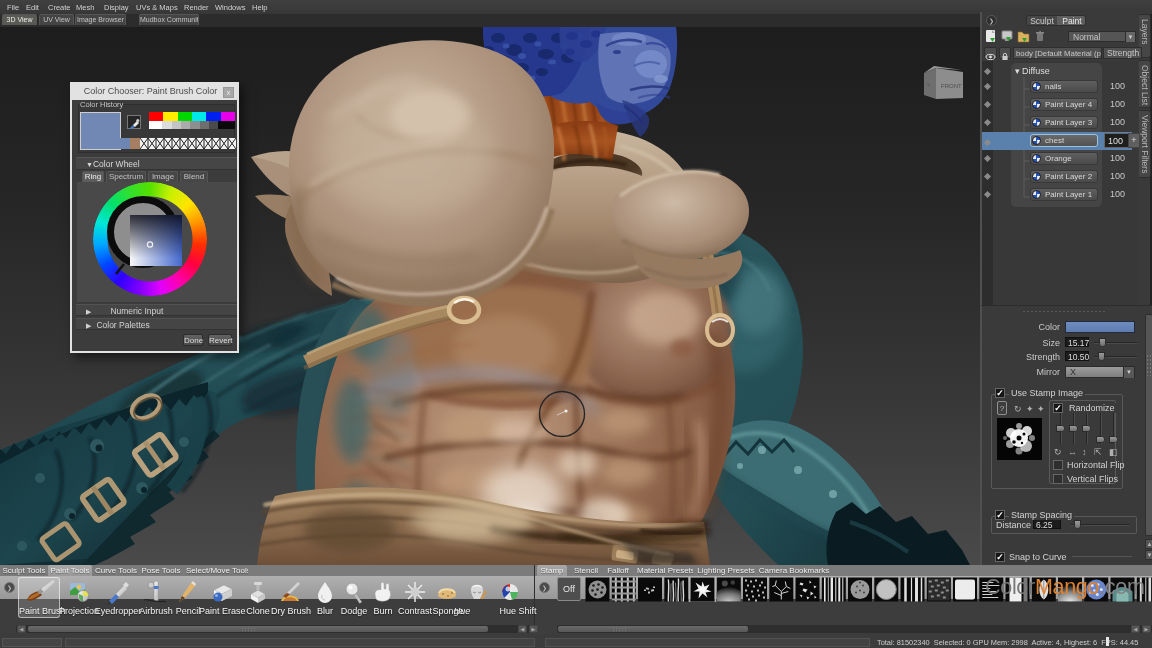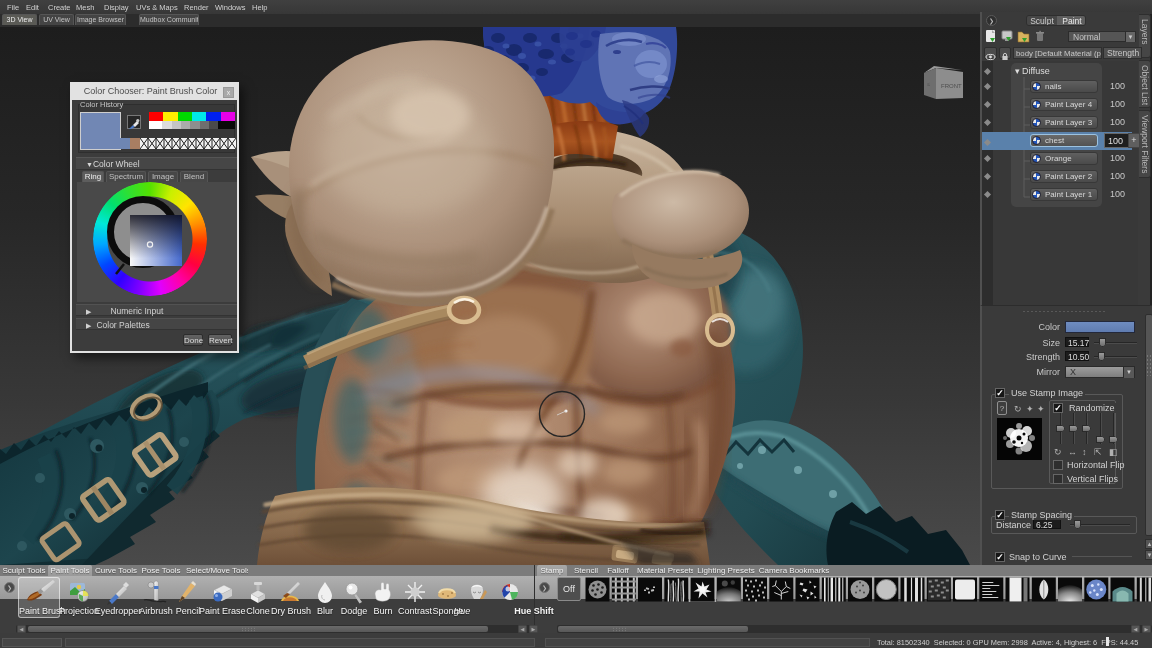--- a/index.html
+++ b/index.html
@@ -921,21 +921,21 @@
     <div class="tlabel" style="left:174px; width:28px;">Pencil</div>
     <div class="tlabel" style="left:199px; width:46px;">Paint Erase</div>
     <div class="tlabel" style="left:245px; width:26px;">Clone</div>
     <div class="tlabel" style="left:269px; width:44px;">Dry Brush</div>
     <div class="tlabel" style="left:316px; width:18px;">Blur</div>
     <div class="tlabel" style="left:340px; width:28px;">Dodge</div>
     <div class="tlabel" style="left:371px; width:24px;">Burn</div>
     <div class="tlabel" style="left:396px; width:38px;">Contrast</div>
     <div class="tlabel" style="left:432px; width:32px;">Sponge</div>
     <div class="tlabel" style="left:452px; width:20px;font-style:italic;">Hue</div>
-    <div class="tlabel" style="left:514px; width:40px;font-weight:bold;">Hue Shift</div>
+    <div class="tlabel" style="left:498px; width:40px;">Hue Shift</div>
 
     <div class="abs" style="left:557px; top:12px; width:24px; height:24px; background:#4e4e4e; border:1px solid #8a8a8a; border-radius:2px; color:#e8e8e8; font-size:9px; text-align:center; line-height:22px;">Off</div>
     <svg class="abs" style="left:537px; top:12px;" width="615" height="25" viewBox="0 0 615 25">
       <defs>
         <radialGradient id="dome" cx=".5" cy="1" r="1">
           <stop offset="0" stop-color="#e8e8e8"></stop>
           <stop offset=".55" stop-color="#888"></stop>
           <stop offset="1" stop-color="#111"></stop>
         </radialGradient>
         <rect id="tb" width="24" height="24" fill="#0a0a0a"></rect>
@@ -1137,20 +1137,21 @@
         <use href="#tb"></use>
         <g stroke="#d8d8d8">
           <path d="M4 0 V24" stroke-width="2"></path>
           <path d="M9 0 V24" stroke-width="1"></path>
           <path d="M13 0 V24" stroke-width="2.6"></path>
           <path d="M18 0 V24" stroke-width="1.2"></path>
         </g>
       </g>
     </svg>
 
+    <div class="abs" style="left:985px; top:10px; font-size:21.5px; letter-spacing:-.3px; z-index:5;"><span style="color:#787878">Color</span><span style="color:#de8230">Mango</span><span style="color:#828282">.com</span></div>
 
     <div class="sbar" style="left:16px; top:60px; width:522px;">
       <div class="sarr" style="left:1px;">◀</div>
       <div class="abs" style="left:12px; top:1px; width:460px; height:6px; background:linear-gradient(#6a6a6a,#585858); border-radius:2px;"></div>
       <div class="abs" style="left:225px; top:2px; width:16px; height:5px; background-image:radial-gradient(#808080 35%, transparent 36%); background-size:3px 2.5px;"></div>
       <div class="sarr" style="right:11px;">◀</div>
       <div class="sarr" style="right:0px;">▶</div>
     </div>
     <div class="sbar" style="left:557px; top:60px; width:595px;">
       <div class="abs" style="left:1px; top:1px; width:190px; height:6px; background:linear-gradient(#6a6a6a,#585858); border-radius:2px;"></div>

